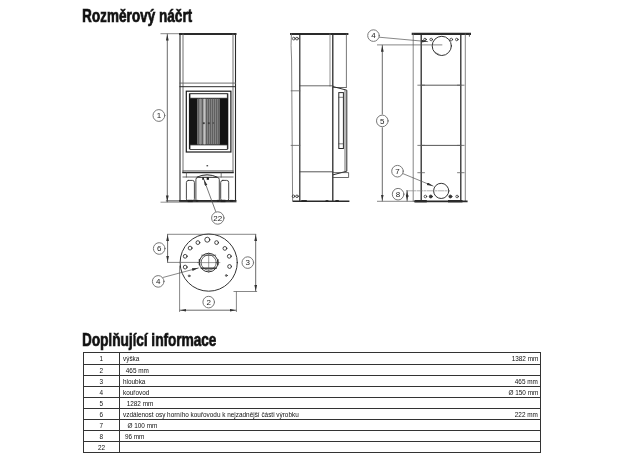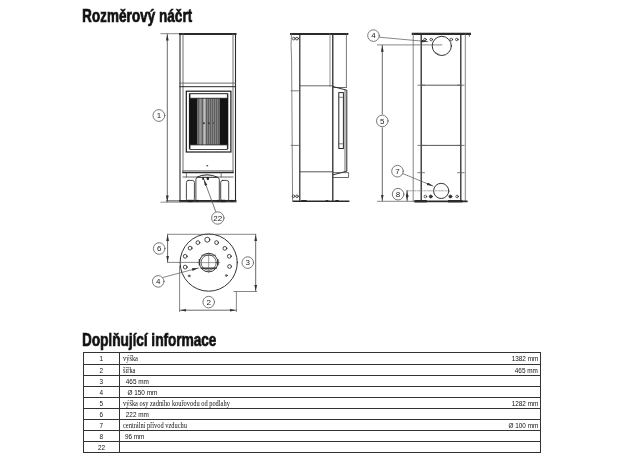--- a/index.html
+++ b/index.html
@@ -6,21 +6,21 @@
   body{width:624px;height:460px;position:relative;font-family:"Liberation Sans",sans-serif;overflow:hidden;}
   svg,.h1,#tbl{will-change:transform;}
   .h1{position:absolute;font-weight:bold;color:#111;font-size:19px;transform:scaleX(0.715);transform-origin:0 0;white-space:nowrap;-webkit-text-stroke:0.7px #111;}
   #tbl{position:absolute;left:83px;top:351.5px;width:458px;border:1px solid #333;box-sizing:border-box;}
   .row{display:flex;height:11.04px;border-top:1px solid #333;box-sizing:border-box;font-size:8px;color:#111;align-items:center;}
   .row:first-child{border-top:none;}
   .c1{width:36px;text-align:center;border-right:1px solid #333;box-sizing:border-box;align-self:stretch;display:flex;align-items:center;justify-content:center;}
   .c1 span{display:inline-block;transform:scaleX(0.8);transform-origin:50% 50%;}
   .c2 span{display:inline-block;transform:scaleX(0.8);transform-origin:0 50%;}
   .c3 span{display:inline-block;transform:scaleX(0.8);transform-origin:100% 50%;}
-  .c2{flex:1;padding-left:3px;white-space:nowrap;font-family:Liberation Serif, serif;}
+  .c2{flex:1;padding-left:3px;white-space:nowrap;}
   .c3{padding-right:2px;white-space:nowrap;}
 </style>
 </head>
 <body>
 
 <div class="h1" style="left:82px;top:4.5px;">Rozměrový náčrt</div>
 
 <svg width="624" height="340" viewBox="0 0 624 340" style="position:absolute;left:0;top:0;" stroke-linecap="square">
 <defs>
 <marker id="ae" markerWidth="8" markerHeight="4" refX="6.3" refY="1.4" orient="auto" markerUnits="userSpaceOnUse">
@@ -292,58 +292,58 @@
         <span>1</span>
       </div>
       <div class="c2"><span>výška</span></div>
       <div class="c3"><span>1382 mm</span></div>
     </div>
 
   <div class="row">
       <div class="c1">
         <span>2</span>
       </div>
-      <div class="c2"><span>šířka</span></div>
       <div class="c3"><span>465 mm</span></div>
     </div>
 
   <div class="row">
       <div class="c1">
         <span>3</span>
       </div>
+      <div class="c2"><span>hloubka</span></div>
       <div class="c3"><span>465 mm</span></div>
     </div>
 
   <div class="row">
       <div class="c1">
         <span>4</span>
       </div>
+      <div class="c2"><span>kouřovod</span></div>
       <div class="c3"><span>Ø 150 mm</span></div>
     </div>
 
   <div class="row">
       <div class="c1">
         <span>5</span>
       </div>
-      <div class="c2"><span>výška osy zadního kouřovodu od podlahy</span></div>
       <div class="c3"><span>1282 mm</span></div>
     </div>
 
   <div class="row">
       <div class="c1">
         <span>6</span>
       </div>
+      <div class="c2"><span>vzdálenost osy horního kouřovodu k nejzadnější části výrobku</span></div>
       <div class="c3"><span>222 mm</span></div>
     </div>
 
   <div class="row">
       <div class="c1">
         <span>7</span>
       </div>
-      <div class="c2"><span>centrální přívod vzduchu</span></div>
       <div class="c3"><span>Ø 100 mm</span></div>
     </div>
 
   <div class="row">
       <div class="c1">
         <span>8</span>
       </div>
       <div class="c3"><span>96 mm</span></div>
     </div>
 

